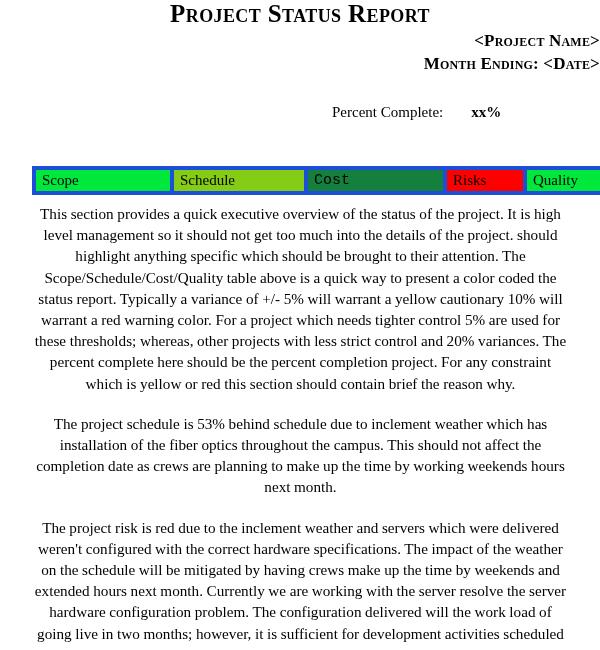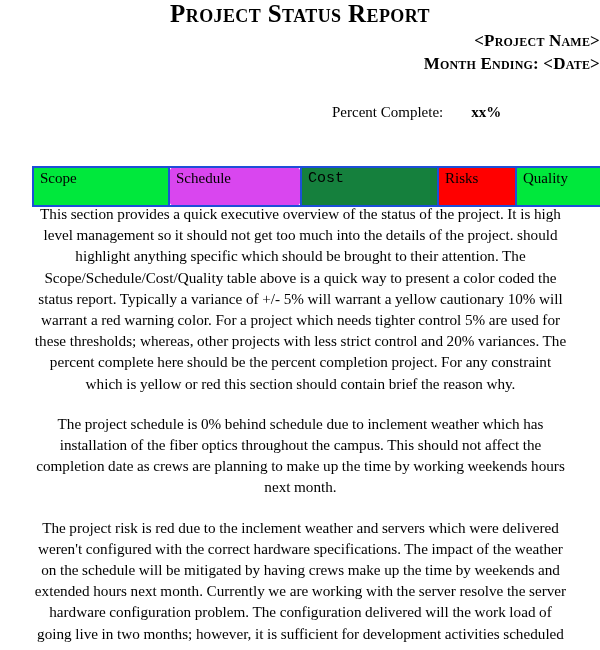--- a/index.html
+++ b/index.html
@@ -78,23 +78,23 @@
   
   .status-table {
     position: absolute;
     left: 32px;
     top: 166px;
     width: 536px;
     border-collapse: collapse;
     table-layout: fixed;
   }
   .status-table td {
-    border: 2px solid #1d4ed8;
+    border: 4px solid #1d4ed8;
     height: 21px;
-    padding: 0 0 16px 6px;
+    padding: 0 0 0 6px;
     font-size: 15px;
     line-height: 21px;
     white-space: nowrap;
     overflow: hidden;
   }
 
   
   .body-copy {
     position: absolute;
     left: 31px;
@@ -128,35 +128,35 @@
       <span class="percent-label">Percent Complete:</span><span class="percent-value">xx%</span>
     </span>
   </div>
 
   <table class="status-table">
     <tbody>
       <tr>
         <td style="width: 128px; background-color: rgb(0, 232, 60);">
           <span>Scope</span>
         </td>
-        <td style="width: 124px; background-color: #d946ef; border-radius: 6px;">
+        <td style="width: 124px; background-color: #84cc16; border-radius: 6px;">
           <span>Schedule</span>
         </td>
         <td style="width: 129px; background-color: #15803d; font-family: Liberation Mono, monospace;">
           <span>Cost</span>
         </td>
         <td style="width: 70px; background-color: rgb(255, 0, 0);">
           <span>Risks</span>
         </td>
         <td style="width: 85px; background-color: rgb(0, 232, 60);">
           <span>Quality</span>
         </td>
       </tr>
     </tbody>
   </table>
 
   <div class="body-copy">
     <p>This section provides a quick executive overview of the status of the project.  It is high level management so it should not get too much into the details of the project. should highlight anything specific which should be brought to their attention.  The Scope/Schedule/Cost/Quality table above is a quick way to present a color coded the status report.  Typically a variance of +/- 5% will warrant a yellow cautionary 10% will warrant a red warning color.  For a project which needs tighter control 5% are used for these thresholds; whereas, other projects with less strict control and 20% variances.  The percent complete here should be the percent completion project.  For any constraint which is yellow or red this section should contain brief the reason why.</p>
-    <p>The project schedule is 0% behind schedule due to inclement weather which has installation of the fiber optics throughout the campus.  This should not affect the completion date as crews are planning to make up the time by working weekends hours next month.</p>
+    <p>The project schedule is 53% behind schedule due to inclement weather which has installation of the fiber optics throughout the campus.  This should not affect the completion date as crews are planning to make up the time by working weekends hours next month.</p>
     <p>The project risk is red due to the inclement weather and servers which were delivered weren't configured with the correct hardware specifications.  The impact of the weather on the schedule will be mitigated by having crews make up the time by weekends and extended hours next month.  Currently we are working with the server resolve the server hardware configuration problem.  The configuration delivered will the work load of going live in two months; however, it is sufficient for development activities scheduled prior to going live.</p>
   </div>
 
 </div>
 
 </body></html>

